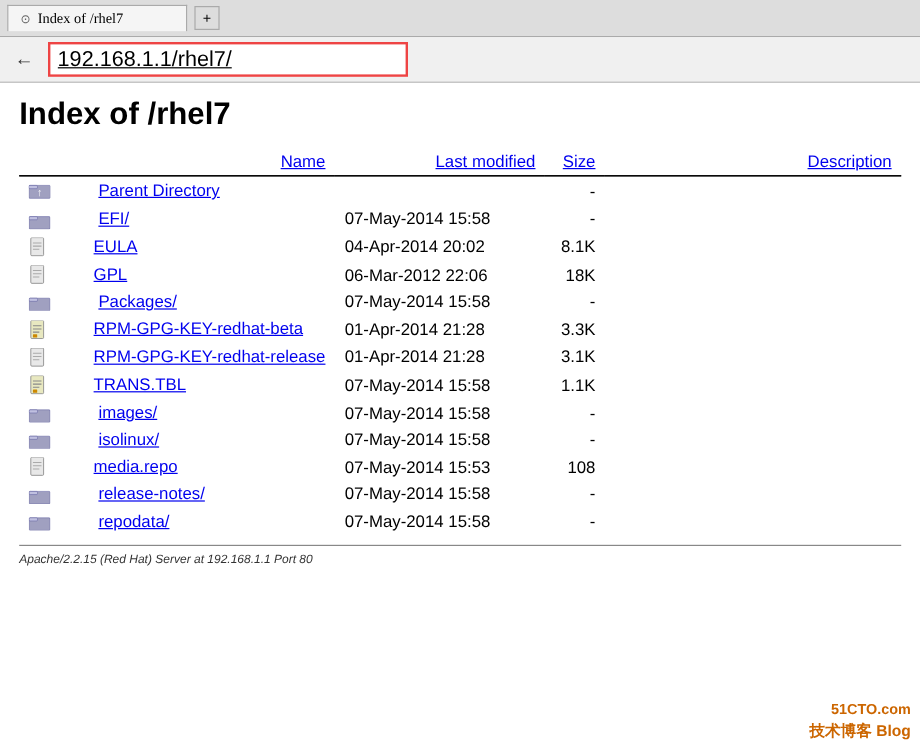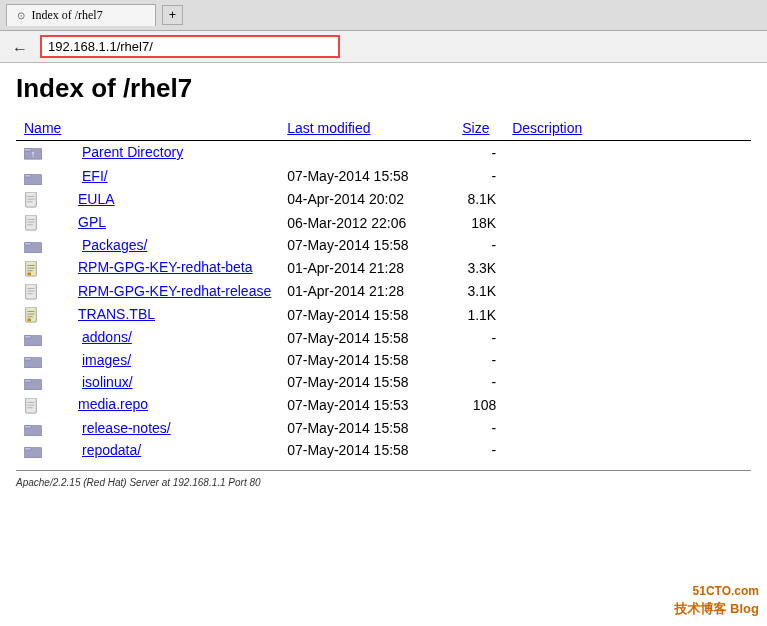--- a/index.html
+++ b/index.html
@@ -5,30 +5,30 @@
     * { margin: 0; padding: 0; box-sizing: border-box; }
     body { font-family: Times New Roman, serif; font-size: 14px; background: #fff; width: 767px; }
 
     
     .browser-chrome { background: #ddd; border-bottom: 1px solid #aaa; padding: 4px 6px; display: flex; align-items: center; gap: 6px; }
     .browser-tab { background: #f5f5f5; border: 1px solid #aaa; border-bottom: none; padding: 3px 10px; font-size: 12px; display: flex; align-items: center; gap: 6px; min-width: 150px; }
     .tab-icon { font-size: 10px; color: #666; }
     .new-tab-btn { background: #ddd; border: 1px solid #aaa; padding: 2px 6px; font-size: 12px; cursor: pointer; }
     .nav-bar { background: #f0f0f0; border-bottom: 1px solid #bbb; padding: 4px 6px; display: flex; align-items: center; gap: 6px; }
     .back-btn { background: none; border: none; font-size: 16px; cursor: pointer; color: #333; padding: 2px 6px; }
-    .address-bar { border: 2px solid #e44; background: #fff; padding: 2px 6px; font-size: 13px; flex: 1; max-width: 300px; outline: none; }
+    .address-bar { border: 2px solid #e44; background: #fff; padding: 2px 6px; font-size: 18px; flex: 1; max-width: 300px; outline: none; text-decoration: underline; }
 
     
     .page-content { padding: 10px 16px 20px 16px; }
     h1 { font-size: 26px; font-weight: bold; margin-bottom: 12px; font-family: Arial, sans-serif; }
 
     
     .dir-table { width: 100%; border-collapse: collapse; font-size: 14px; font-family: Arial, sans-serif; }
     .dir-table thead tr { border-bottom: 1px solid #000; }
-    .dir-table th { text-align: left; padding: 4px 8px; font-weight: normal; }
+    .dir-table th { text-align: right; padding: 4px 8px; font-weight: normal; }
     .dir-table th a { color: #00e; text-decoration: underline; font-weight: normal; }
     .dir-table td { padding: 3px 8px; vertical-align: middle; white-space: nowrap; }
     .dir-table tbody tr:last-child td { padding-bottom: 4px; }
     .col-name { width: 240px; }
     .col-modified { width: 175px; }
     .col-size { width: 50px; text-align: right; }
     .col-desc { }
     .file-link { color: #00e; text-decoration: underline; margin-left: 36px; }
 
     
@@ -178,31 +178,20 @@
           <td class="col-modified">07-May-2014 15:58</td>
           <td class="col-size">1.1K</td>
           <td class="col-desc"></td>
         </tr>
         <tr>
           <td class="col-name"><span class="icon-folder">
     <svg viewBox="0 0 20 16" xmlns="http://www.w3.org/2000/svg">
       <rect x="0" y="4" width="20" height="12" rx="1" fill="#a0a0c0" stroke="#6060a0" stroke-width="0.5"></rect>
       <rect x="0" y="4" width="8" height="3" rx="1" fill="#c0c0e0" stroke="#6060a0" stroke-width="0.5"></rect>
     </svg>
-  </span><a href="#" class="file-link">addons/</a></td>
-          <td class="col-modified">07-May-2014 15:58</td>
-          <td class="col-size">-</td>
-          <td class="col-desc"></td>
-        </tr>
-        <tr>
-          <td class="col-name"><span class="icon-folder">
-    <svg viewBox="0 0 20 16" xmlns="http://www.w3.org/2000/svg">
-      <rect x="0" y="4" width="20" height="12" rx="1" fill="#a0a0c0" stroke="#6060a0" stroke-width="0.5"></rect>
-      <rect x="0" y="4" width="8" height="3" rx="1" fill="#c0c0e0" stroke="#6060a0" stroke-width="0.5"></rect>
-    </svg>
   </span><a href="#" class="file-link">images/</a></td>
           <td class="col-modified">07-May-2014 15:58</td>
           <td class="col-size">-</td>
           <td class="col-desc"></td>
         </tr>
         <tr>
           <td class="col-name"><span class="icon-folder">
     <svg viewBox="0 0 20 16" xmlns="http://www.w3.org/2000/svg">
       <rect x="0" y="4" width="20" height="12" rx="1" fill="#a0a0c0" stroke="#6060a0" stroke-width="0.5"></rect>
       <rect x="0" y="4" width="8" height="3" rx="1" fill="#c0c0e0" stroke="#6060a0" stroke-width="0.5"></rect>

